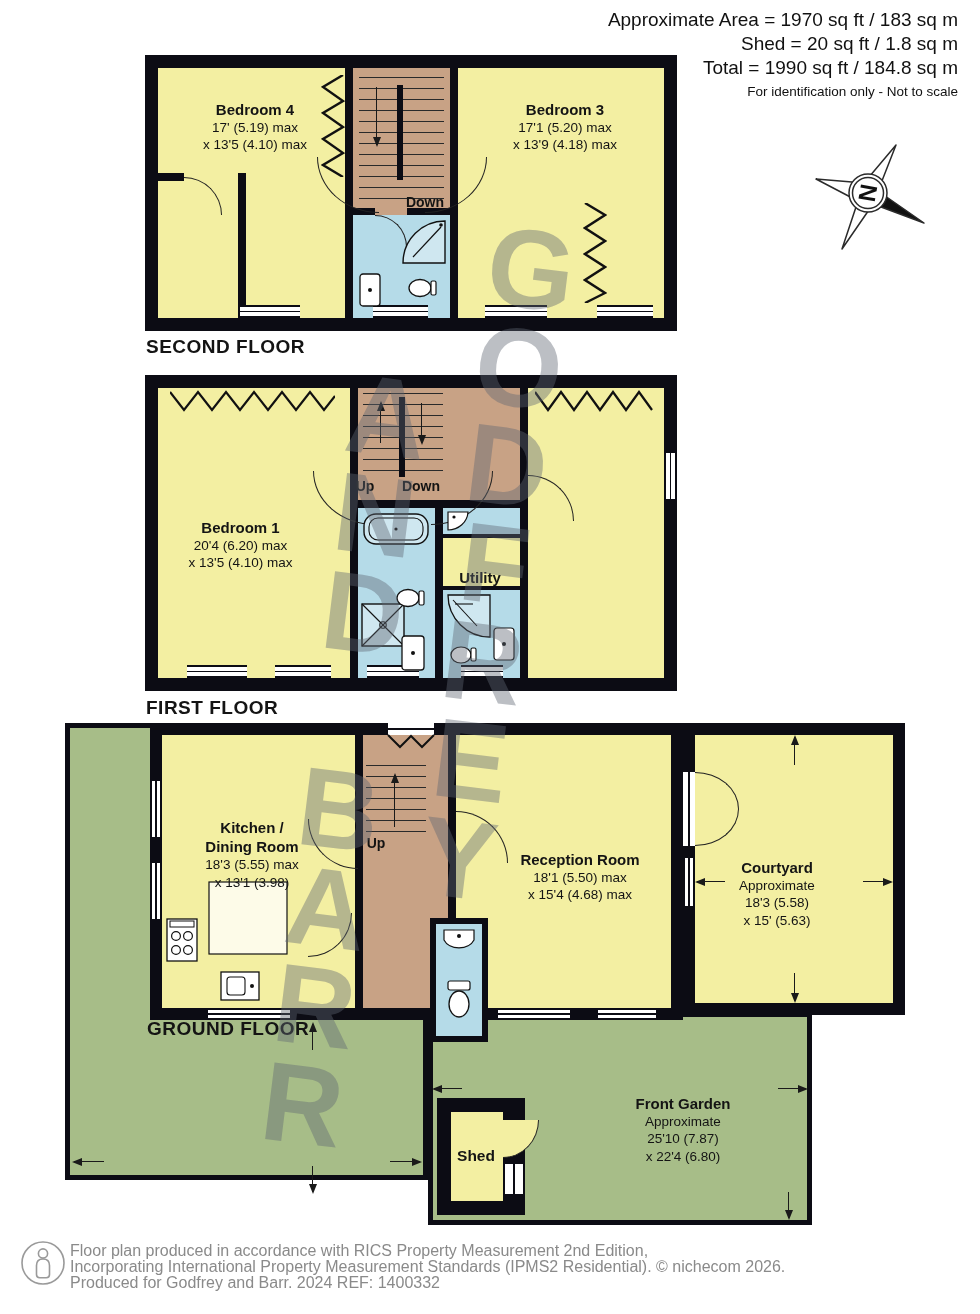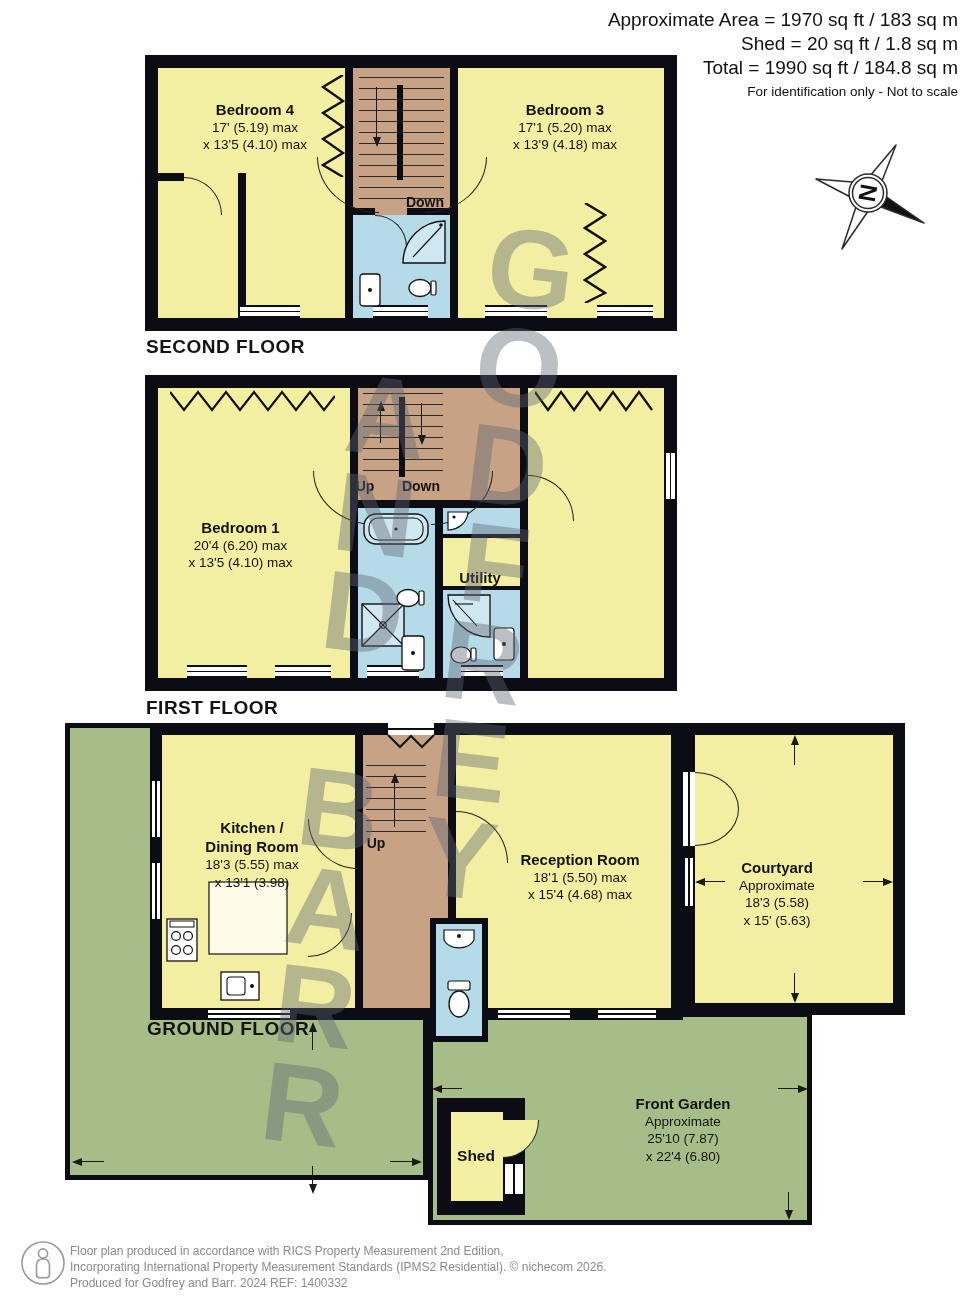--- a/index.html
+++ b/index.html
@@ -35,21 +35,21 @@
   .dimv.ad::after{content:"";position:absolute;bottom:-2px;left:50%;transform:translateX(-50%);
      border-left:4.5px solid transparent;border-right:4.5px solid transparent;border-top:10px solid #1a1a1a;}
   .fx{position:absolute;z-index:7;}
   .zz{position:absolute;z-index:7;}
   .wm{position:absolute;writing-mode:vertical-lr;text-orientation:upright;
       font-weight:700;color:rgba(96,103,115,.42);z-index:40;pointer-events:none;
       font-family:"Liberation Sans",sans-serif;}
   #header{position:absolute;top:8px;right:22px;text-align:right;z-index:20;}
   #header .hline{font-size:19px;line-height:24px;color:#111;}
   #header .hnote{font-size:13.5px;line-height:20px;color:#111;margin-top:2px;}
-  #footer{position:absolute;left:70px;top:1243px;color:#8a8a8a;font-size:12px;line-height:16px;z-index:20;}
+  #footer{position:absolute;left:70px;top:1243px;color:#8a8a8a;font-size:16px;line-height:16px;z-index:20;}
 </style>
 </head>
 <body>
 
 <div id="page">
 
   <div id="header">
     <div class="hline">Approximate Area = 1970 sq ft / 183 sq m</div>
     <div class="hline">Shed = 20 sq ft / 1.8 sq m</div>
     <div class="hline">Total = 1990 sq ft / 184.8 sq m</div>

